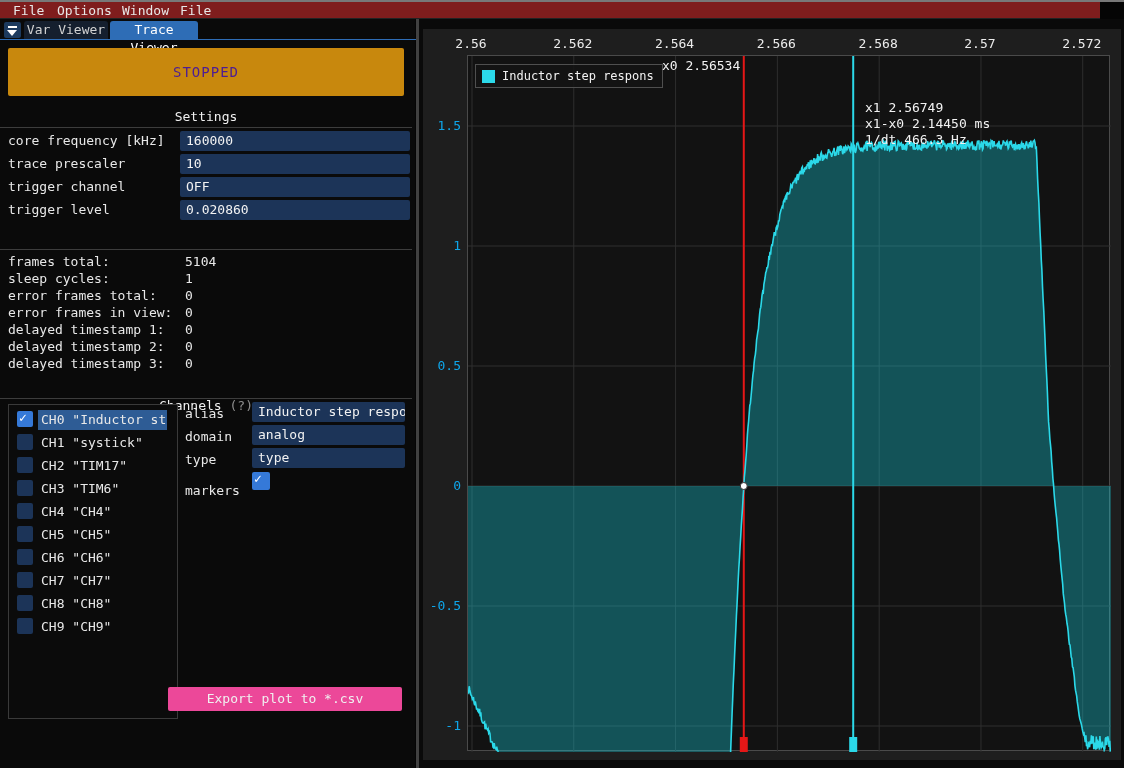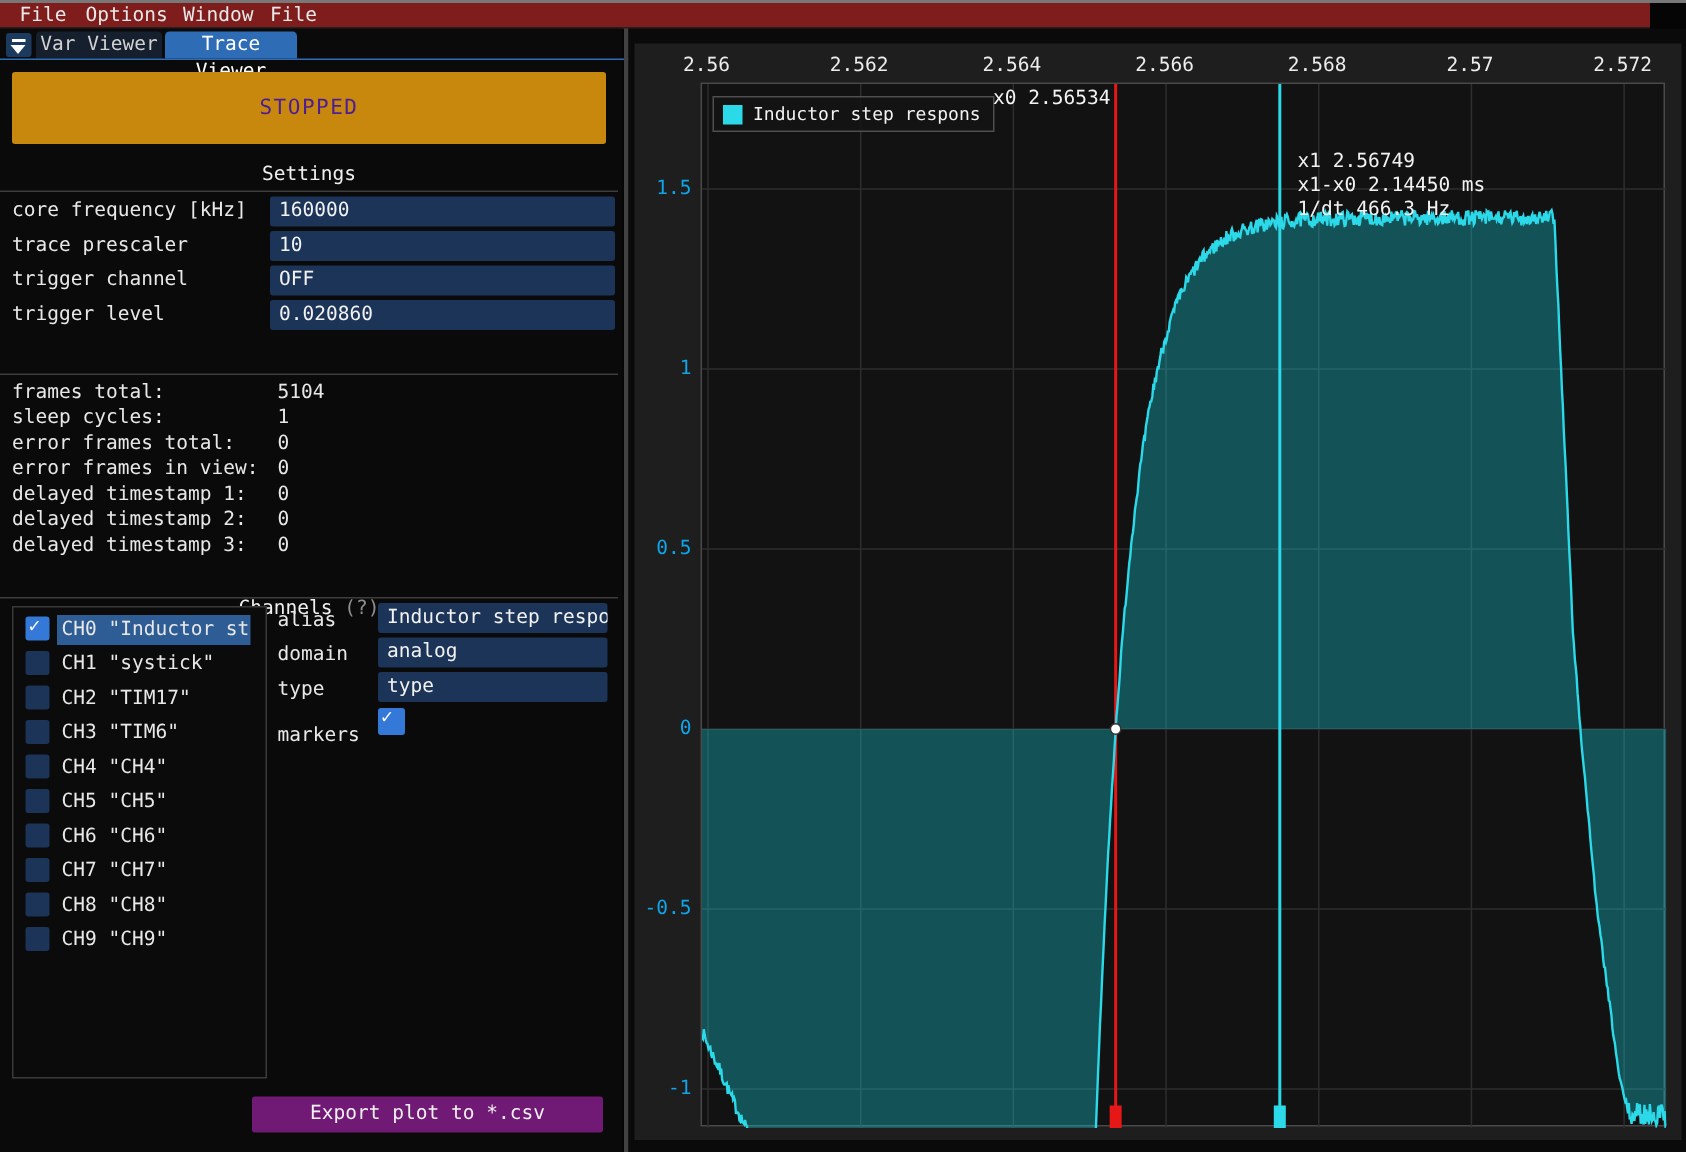--- a/index.html
+++ b/index.html
@@ -46,22 +46,22 @@
        overflow:hidden;white-space:nowrap;}
   .checkbox{position:absolute;width:16px;height:16px;border-radius:2px;background:#1c3458;}
   .checkbox.checked{background:#3579d8;}
   .checkbox.checked::after{content:"✓";position:absolute;left:2px;top:-1px;color:#fff;font-size:13px;font-weight:bold;}
 
   .cf-label{left:185px;height:20px;line-height:20px;}
   .cf-input{left:252px;width:153px;height:20px;background:#1c3458;border-radius:2px;
       line-height:20px;padding-left:6px;overflow:hidden;white-space:nowrap;color:#f2f2f2;}
   .markers-box{left:252px;top:453px;width:18px;height:18px;}
 
-  .export-btn{left:168px;top:668px;width:234px;height:24px;background:#701a75;border-radius:2px;
-      text-align:center;line-height:24px;color:#f0f0f0;margin-top:44px;}
+  .export-btn{left:168px;top:668px;width:234px;height:24px;background:#ec4899;border-radius:2px;
+      text-align:center;line-height:24px;color:#f0f0f0;}
 
   .splitter{left:416px;top:19px;width:3px;height:749px;background:#414141;cursor:col-resize;}
 
   
   .right-panel{left:419px;top:19px;width:705px;height:749px;background:#0a0a0a;}
   .plot-frame{left:4px;top:10px;width:698px;height:731px;background:#1e1e1e;}
   .plot-rect{left:44px;top:26px;width:643px;height:696px;background:#121212;border:1px solid #4a4a4a;}
   .xtick{position:absolute;width:60px;height:14px;top:7px;text-align:center;color:#ececec;}
   .ytick{position:absolute;width:40px;height:14px;text-align:right;color:#0ea5e9;}
   .legend{position:absolute;left:7px;top:8px;background:rgba(20,20,20,0.85);border:1px solid #4f4f4f;

